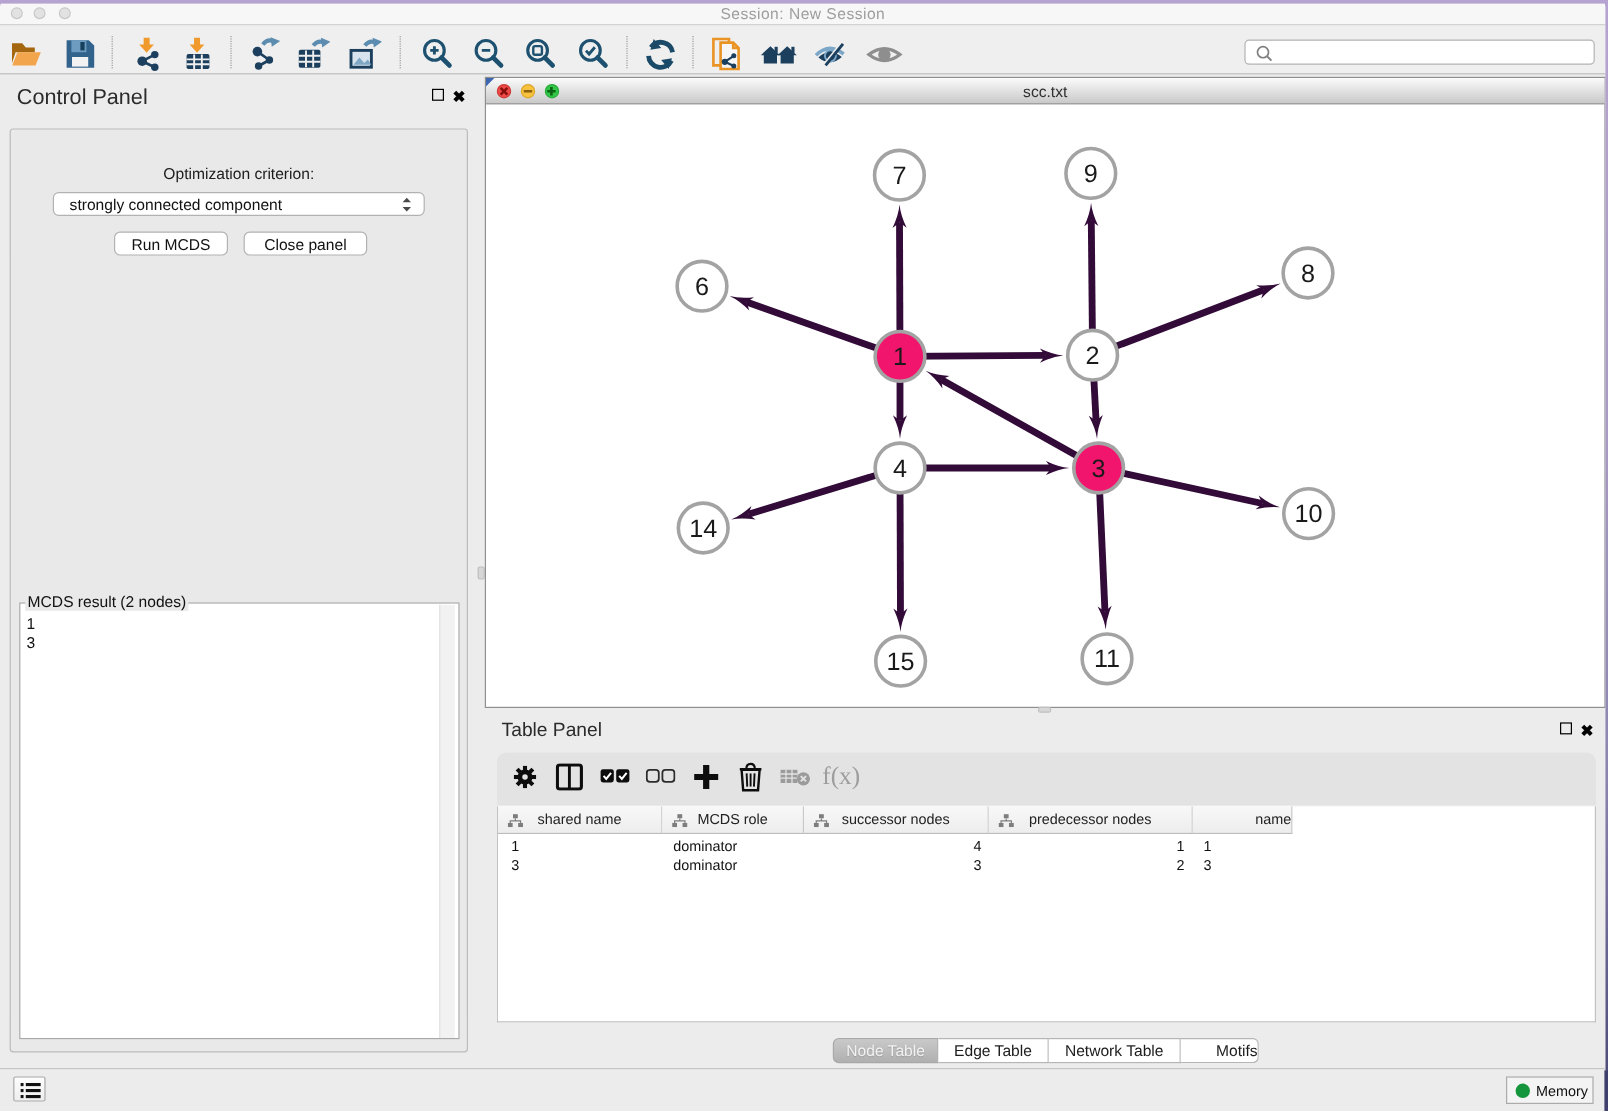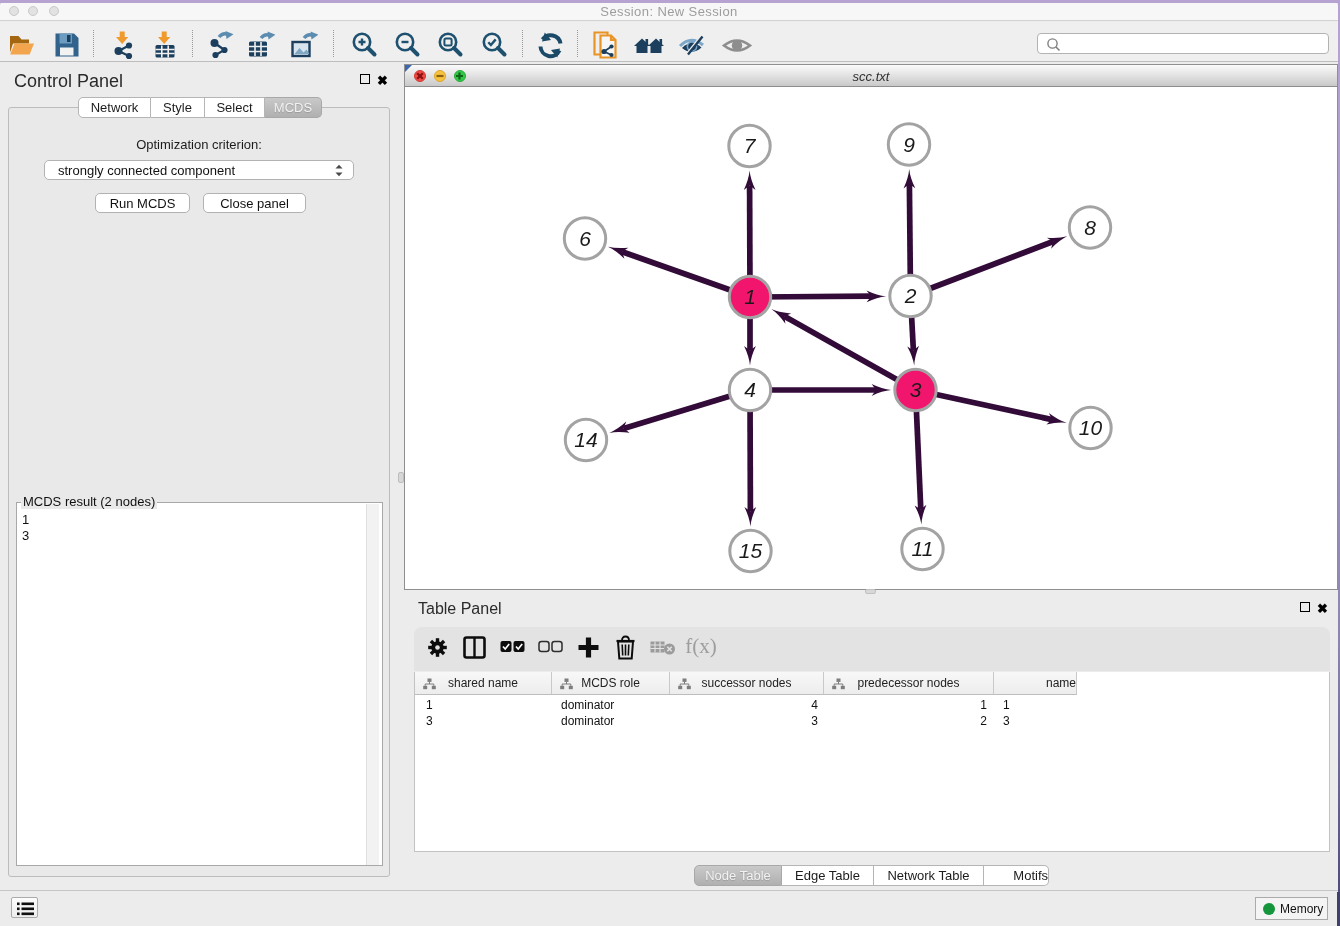--- a/index.html
+++ b/index.html
@@ -39,21 +39,21 @@
   .btn { position:absolute; height:20px; background:#fff; border:1px solid #b2b2b2;
          border-radius:5px; font-size:13px; color:#111; text-align:center; line-height:19px; }
   #fieldset { position:absolute; left:16px; top:502px; width:367px; height:364px;
               background:#fff; border:1px solid #a8a8a8; }
   #legend { position:absolute; left:21px; top:494px; font-size:13px; color:#111;
             background:#e9e9e9; padding:0 2px; }
   #fsscroll { position:absolute; left:349px; top:1px; width:13px; height:361px;
               background:#f2f2f2; border-left:1px solid #e0e0e0; }
   
   #netframe { position:absolute; left:404px; top:64px; width:934px; height:526px;
-              border:1px solid #8f8f8f; background:#fff;font-style:italic; }
+              border:1px solid #8f8f8f; background:#fff; }
   #nettitle { position:absolute; left:0; top:0; width:100%; height:22px;
               background:linear-gradient(#fbfbfb,#c9c9c9); border-bottom:1px solid #8d8d8d; }
   .tfl { position:absolute; top:4.5px; width:12px; height:12px; border-radius:50%; }
   
   #tpTitle { position:absolute; left:418px; top:600px; font-size:16px; color:#2b2b2b; }
   #tptools { position:absolute; left:414px; top:627px; width:916px; height:44px;
              background:#e3e3e3; border-radius:8px 8px 0 0; }
   #tblarea { position:absolute; left:414px; top:672px; width:916px; height:180px;
              background:#fff; border:1px solid #c2c2c2; border-top:none; }
   .hcell { position:absolute; top:0; height:23px; background:linear-gradient(#f8f8f8,#ededed);
@@ -214,26 +214,20 @@
         <circle cx="6.5" cy="6.5" r="4.6" fill="none" stroke="#7f7f7f" stroke-width="1.4"></circle>
         <path d="M10 10 L13.5 13.5" stroke="#7f7f7f" stroke-width="1.6"></path>
       </svg>
     </div>
   </div>
 
   <div id="cpTitle">Control Panel</div>
   <div class="sq-ico" style="left:360px; top:74px;"></div>
   <div class="x-ico" style="left:377px; top:76px;">✖</div>
   <div id="cpPane"></div>
-  <div class="tabrow" style="left:78px; top:97px; position:absolute;">
-    <div class="tab first" style="width:73px;">Network</div>
-    <div class="tab" style="width:54px;">Style</div>
-    <div class="tab" style="width:60px;">Select</div>
-    <div class="tab last sel" style="width:57px;">MCDS</div>
-  </div>
   <div id="optlabel">Optimization criterion:</div>
   <div id="dropdown">strongly connected component
     <svg style="position:absolute; right:7px; top:2px;" width="14" height="15" viewBox="0 0 14 15">
       <path d="M3.5 5.5 L7 1.8 L10.5 5.5 z" fill="#4a4a4a"></path>
       <path d="M3.5 9.5 L7 13.2 L10.5 9.5 z" fill="#4a4a4a"></path>
     </svg>
   </div>
   <div class="btn" style="left:95px; top:193px; width:95px;">Run MCDS</div>
   <div class="btn" style="left:203px; top:193px; width:103px;">Close panel</div>
   <div id="fieldset">

